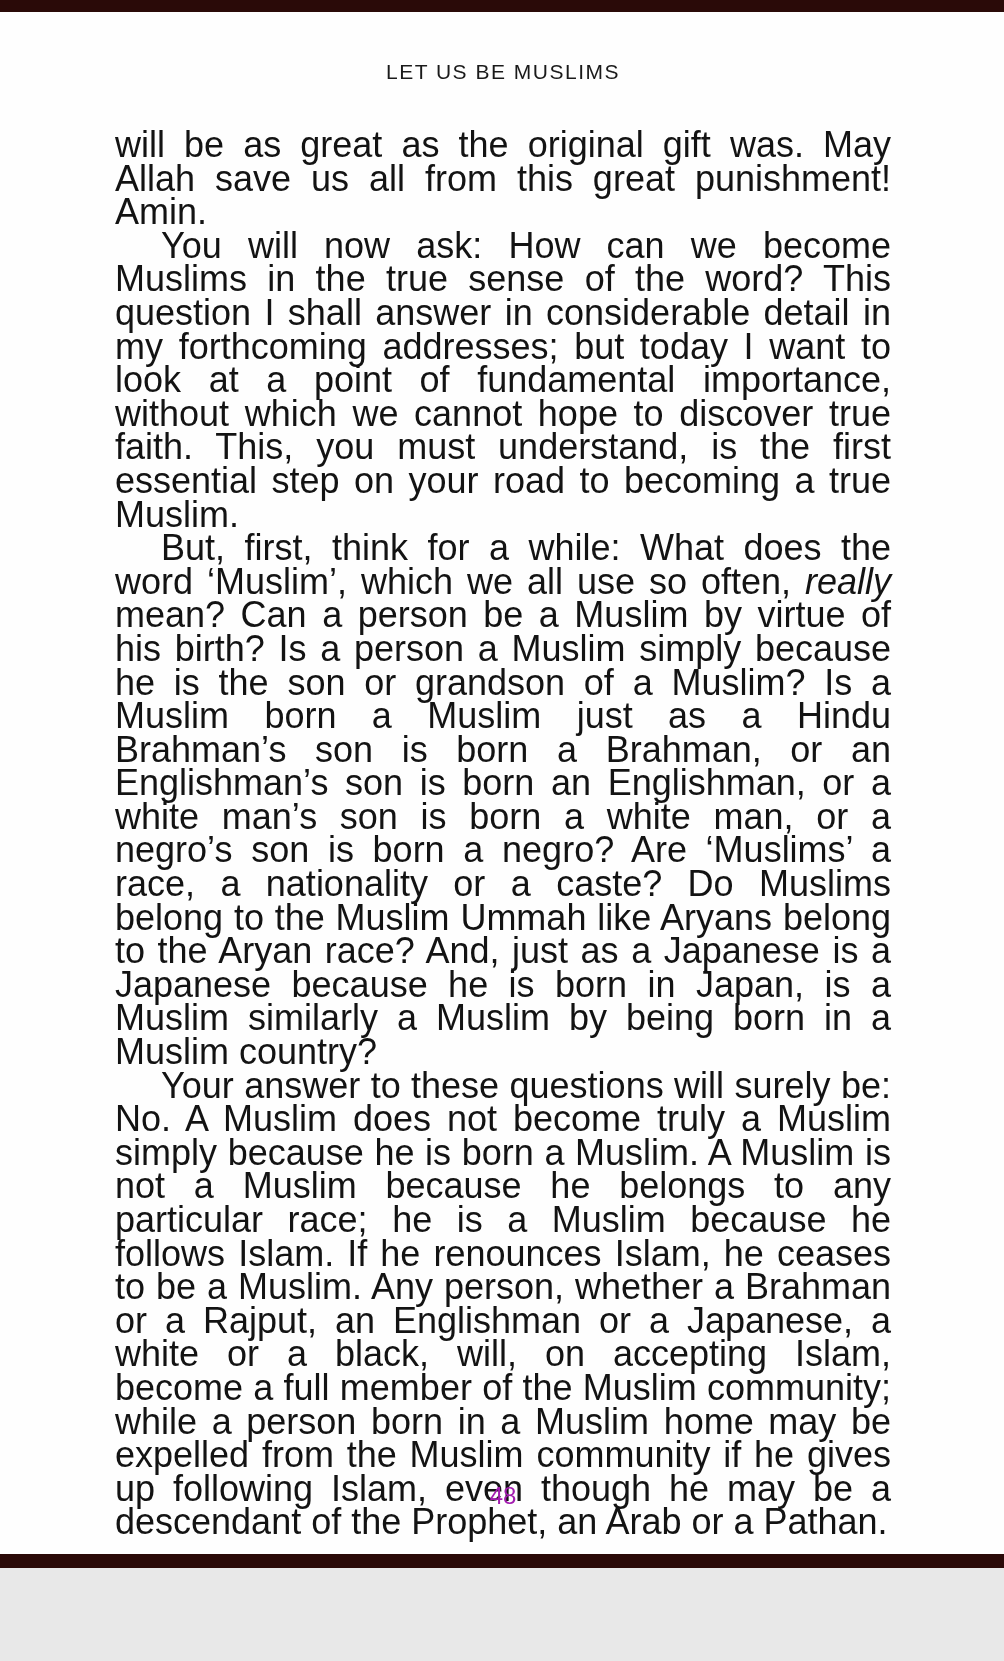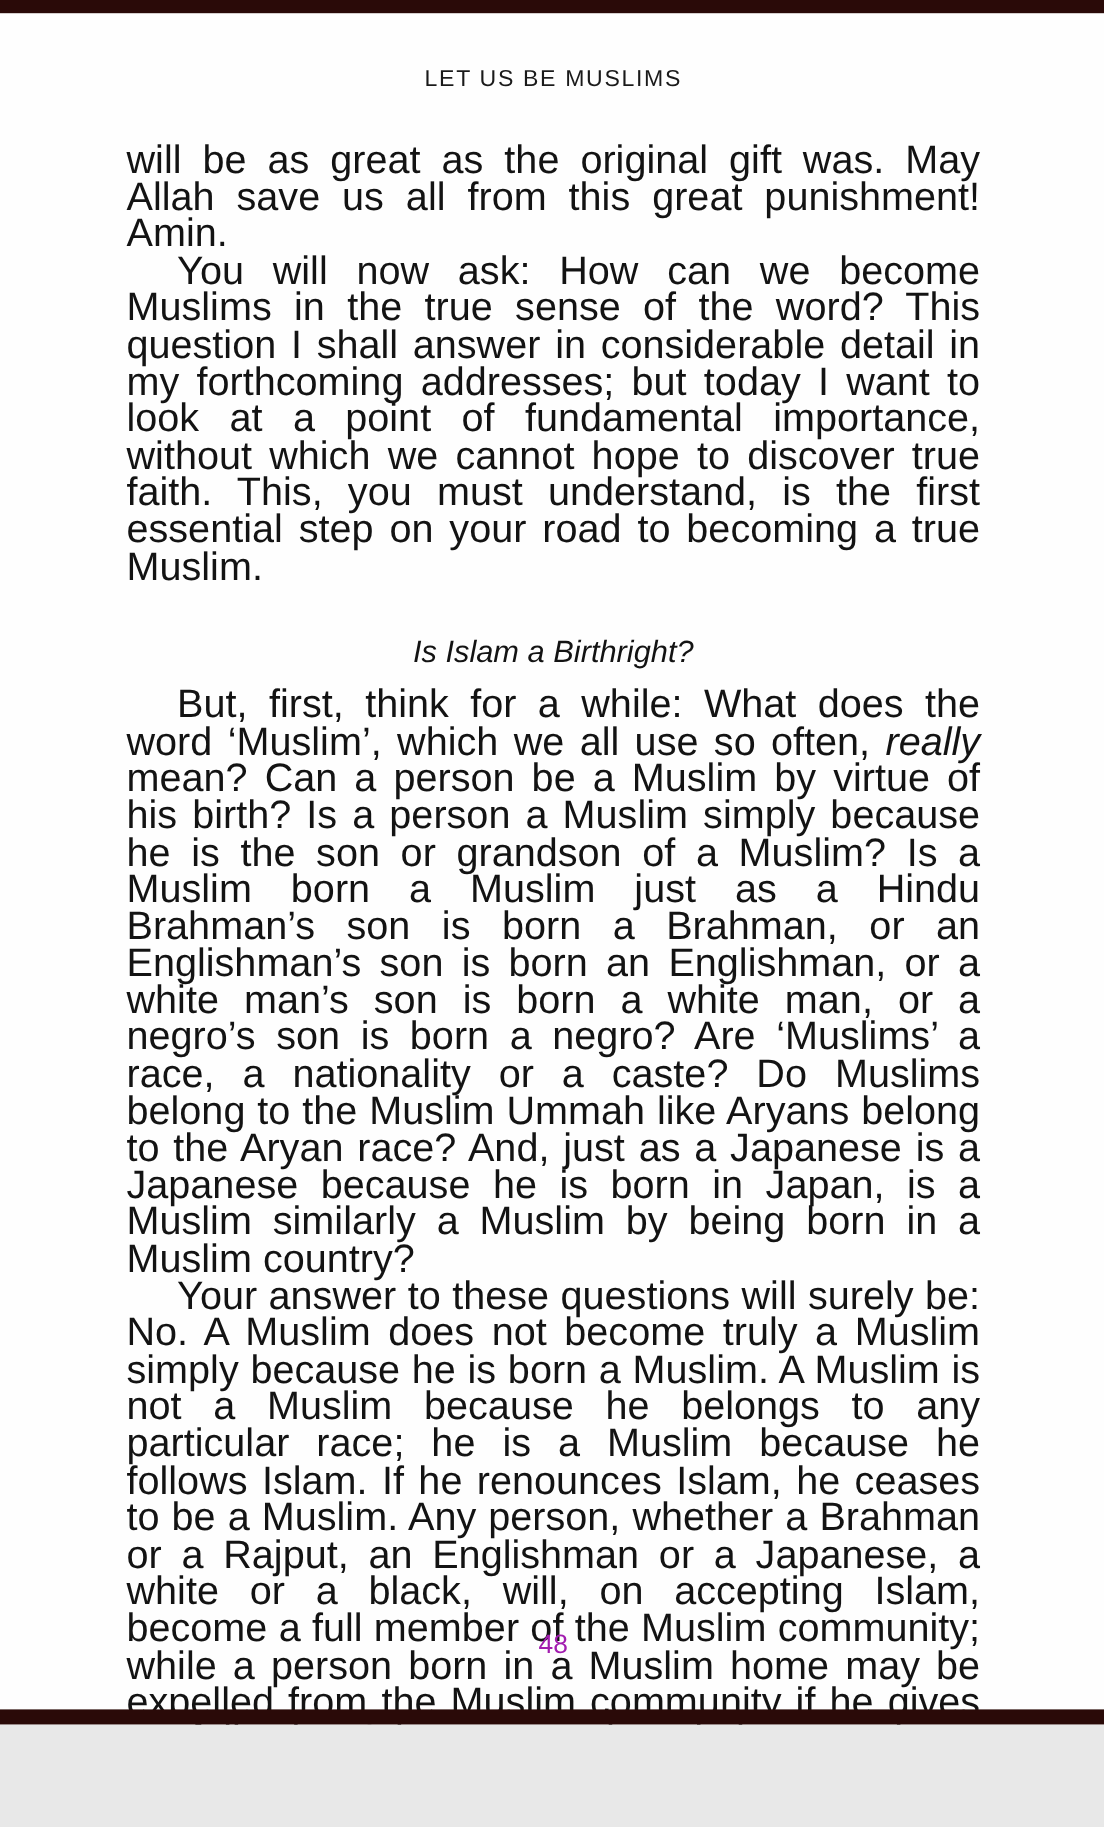--- a/index.html
+++ b/index.html
@@ -79,21 +79,20 @@
   <div class="edge top"></div>
 
   <div class="page">
     <div class="running-header">LET US BE MUSLIMS</div>
 
     <div class="text-block">
       <p class="body-para no-indent">will be as great as the original gift was. May Allah save us all from this great punishment! Amin.</p>
 
       <p class="body-para">You will now ask: How can we become Muslims in the true sense of the word? This question I shall answer in considerable detail in my forthcoming addresses; but today I want to look at a point of fundamental importance, without which we cannot hope to discover true faith. This, you must understand, is the first essential step on your road to becoming a true Muslim.</p>
 
-      <h2 class="section-heading">Is Islam a Birthright?</h2>
 
       <p class="body-para"><span>But, first, think for a while: What does the word ‘Muslim’, which we all use so often, </span><em>really</em><span> mean? Can a person be a Muslim by virtue of his birth? Is a person a Muslim simply because he is the son or grandson of a Muslim? Is a Muslim born a Muslim just as a Hindu Brahman’s son is born a Brahman, or an Englishman’s son is born an Englishman, or a white man’s son is born a white man, or a negro’s son is born a negro? Are ‘Muslims’ a race, a nationality or a caste? Do Muslims belong to the Muslim Ummah like Aryans belong to the Aryan race? And, just as a Japanese is a Japanese because he is born in Japan, is a Muslim similarly a Muslim by being born in a Muslim country?</span></p>
 
       <p class="body-para">Your answer to these questions will surely be: No. A Muslim does not become truly a Muslim simply because he is born a Muslim. A Muslim is not a Muslim because he belongs to any particular race; he is a Muslim because he follows Islam. If he renounces Islam, he ceases to be a Muslim. Any person, whether a Brahman or a Rajput, an Englishman or a Japanese, a white or a black, will, on accepting Islam, become a full member of the Muslim community; while a person born in a Muslim home may be expelled from the Muslim community if he gives up following Islam, even though he may be a descendant of the Prophet, an Arab or a Pathan.</p>
     </div>
 
     <div class="page-number">48</div>
   </div>
 
   <div class="edge bottom"></div>

